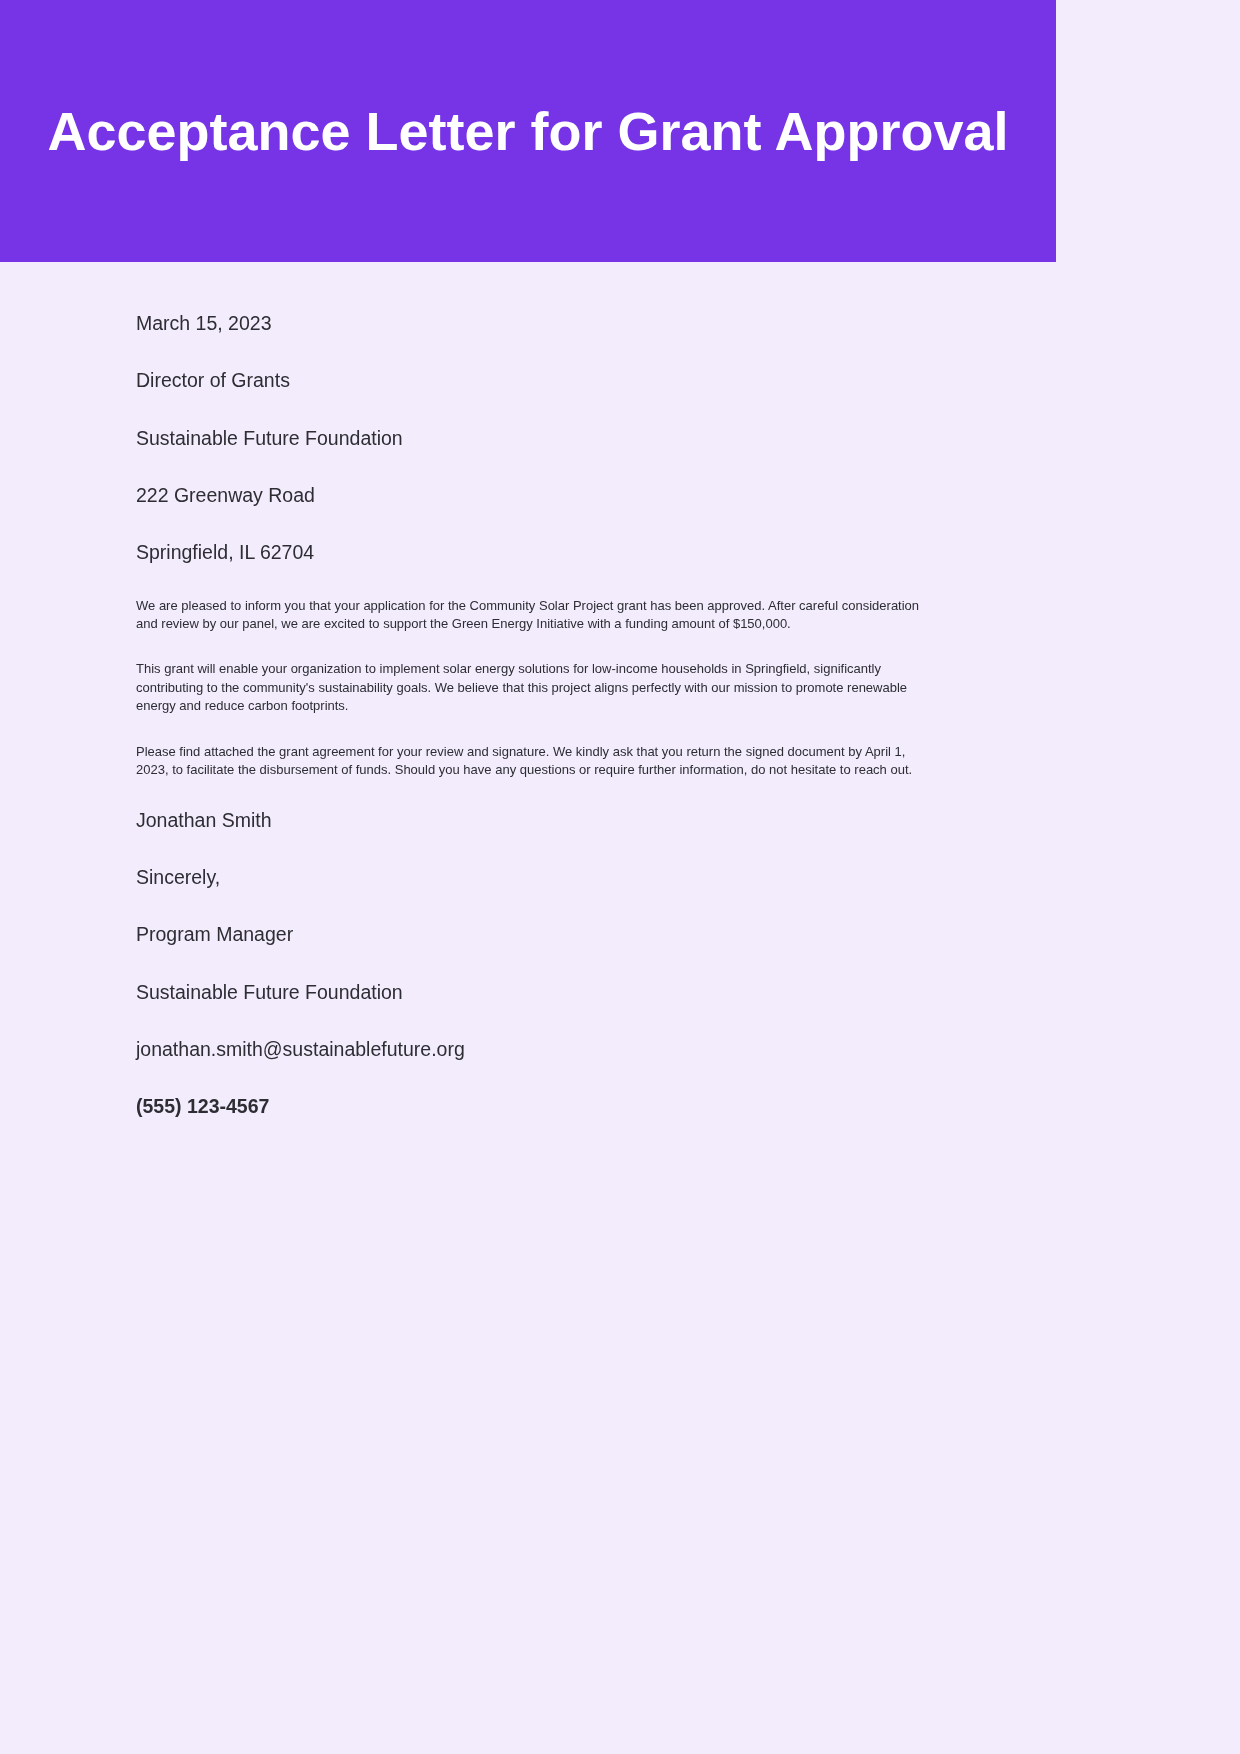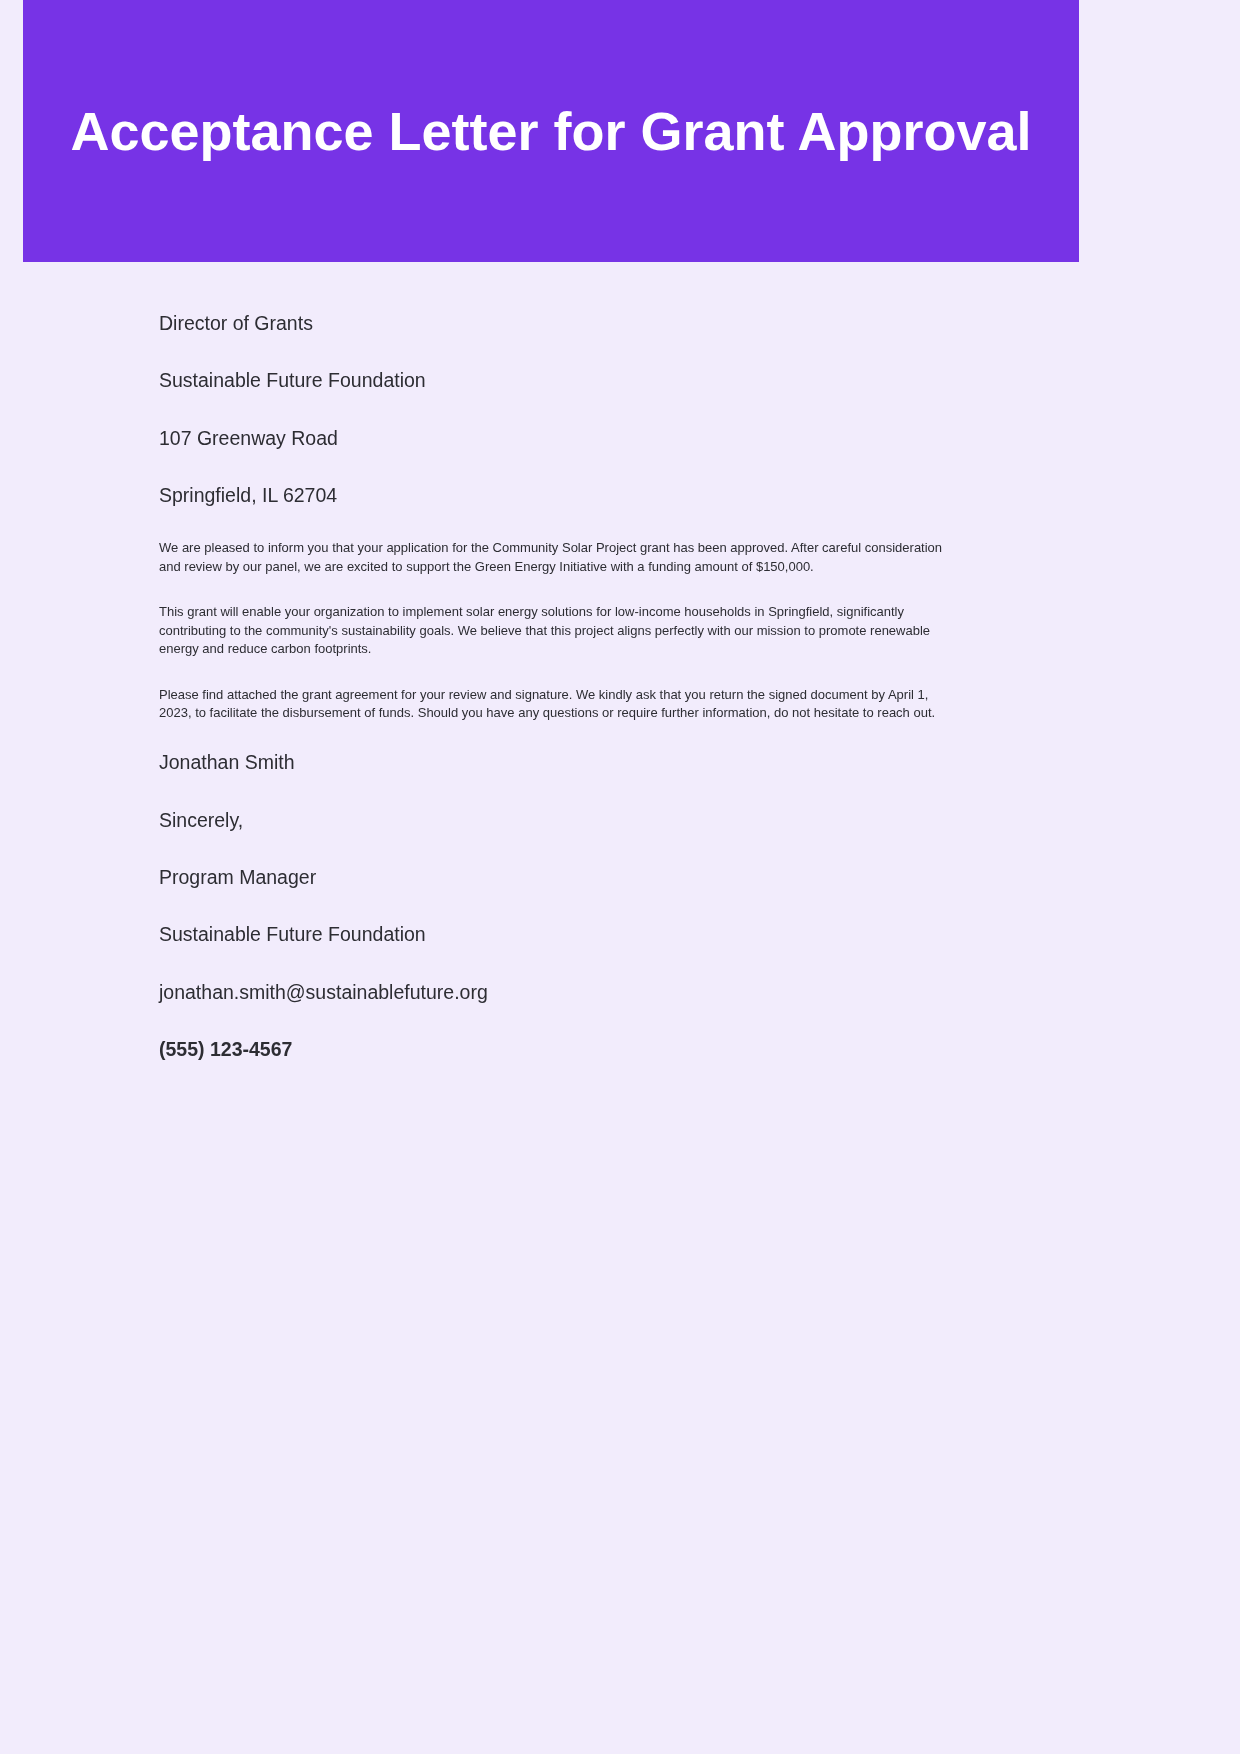--- a/index.html
+++ b/index.html
@@ -11,21 +11,20 @@
     min-height: 1754px;
     background: #f2ecfc;
     font-family: "Liberation Sans", sans-serif;
   }
   .page {
     position: relative;
     width: 1056px;
     min-height: 1754px;
     background: #f2ecfc;
     box-sizing: border-box;
-    margin-left: 23px;
   }
   .header-band {
     background: #7733e6;
     height: 262px;
     display: flex;
     align-items: center;
     justify-content: center;
     box-sizing: border-box;
     padding: 0 40px;
   }
@@ -64,24 +63,25 @@
 <body>
 
 <div class="page">
 
   <div class="header-band">
     <h1 class="header-title">Acceptance Letter for Grant Approval</h1>
   </div>
 
   <div class="letter-body">
 
+    <p class="line">March 15, 2023</p>
 
     <p class="line">Director of Grants</p>
     <p class="line">Sustainable Future Foundation</p>
-    <p class="line">107 Greenway Road</p>
+    <p class="line">222 Greenway Road</p>
     <p class="line">Springfield, IL 62704</p>
 
 
     <p class="para">We are pleased to inform you that your application for the Community Solar Project grant has been approved. After careful consideration and review by our panel, we are excited to support the Green Energy Initiative with a funding amount of $150,000.</p>
     <p class="para">This grant will enable your organization to implement solar energy solutions for low-income households in Springfield, significantly contributing to the community's sustainability goals. We believe that this project aligns perfectly with our mission to promote renewable energy and reduce carbon footprints.</p>
     <p class="para">Please find attached the grant agreement for your review and signature. We kindly ask that you return the signed document by April 1, 2023, to facilitate the disbursement of funds. Should you have any questions or require further information, do not hesitate to reach out.</p>
 
     <p class="line">Jonathan Smith</p>
 
     <p class="line">Sincerely,</p>

